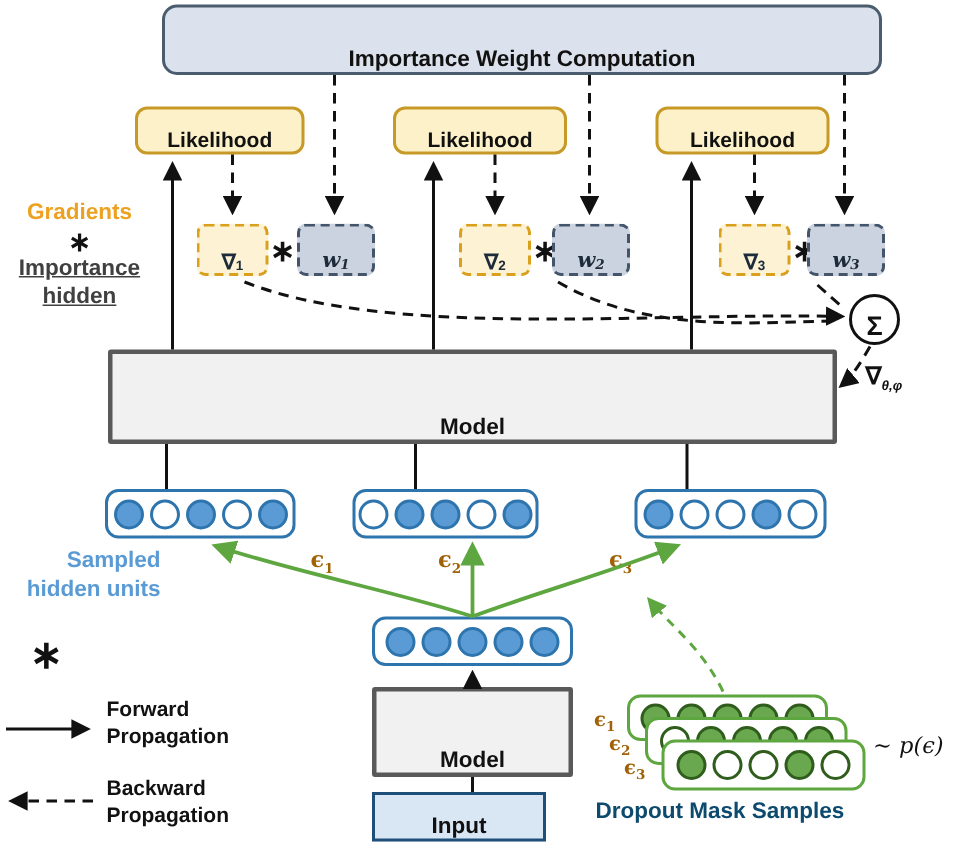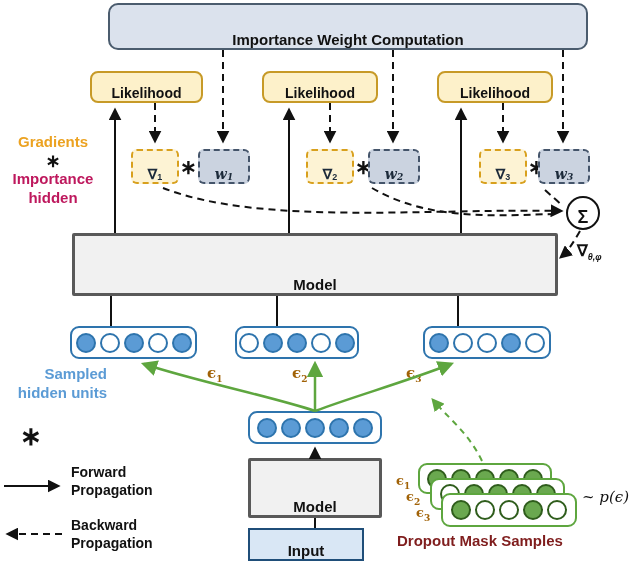--- a/index.html
+++ b/index.html
@@ -18,23 +18,23 @@
   .sumcircle{background:#fff;border:2px solid #111;border-radius:50%;font-size:18px;font-weight:bold;}
   .dotrow{display:flex;align-items:center;justify-content:center;gap:4px;background:#fff;
           border:2.5px solid #2e74ad;border-radius:9px;}
   .dot{width:20px;height:20px;border-radius:50%;border:2.5px solid #2e74ad;background:#fff;box-sizing:border-box;}
   .dot.filled{background:#5b9bd5;}
   .green.dotrow{border-color:#5ea63f;}
   .green .dot{border-color:#2f5d1c;}
   .green .dot.filled{background:#6aa84f;}
   .lbl{font-weight:bold;line-height:1.25;}
   .gold{color:#eca220;}
-  .slate{color:#be185d;}
+  .slate{color:#404040;text-decoration:underline;}
   .blue{color:#5b9bd5;}
-  .greentxt{color:#7f1d1d;}
+  .greentxt{color:#0c4a6e;}
   .eps{font-family:"DejaVu Serif",serif;font-weight:bold;font-size:15px;color:#a16207;}
   .eps sub,.gradbox sub,.wbox sub,.nabsub sub{font-size:9px;}
   .math{font-family:"DejaVu Serif",serif;font-style:italic;font-size:15px;color:#111;}
   .star{font-weight:bold;color:#111;}
   svg.overlay{position:absolute;left:0;top:0;pointer-events:none;}
 </style>
 </head>
 <body>
 
 <div class="stage">

